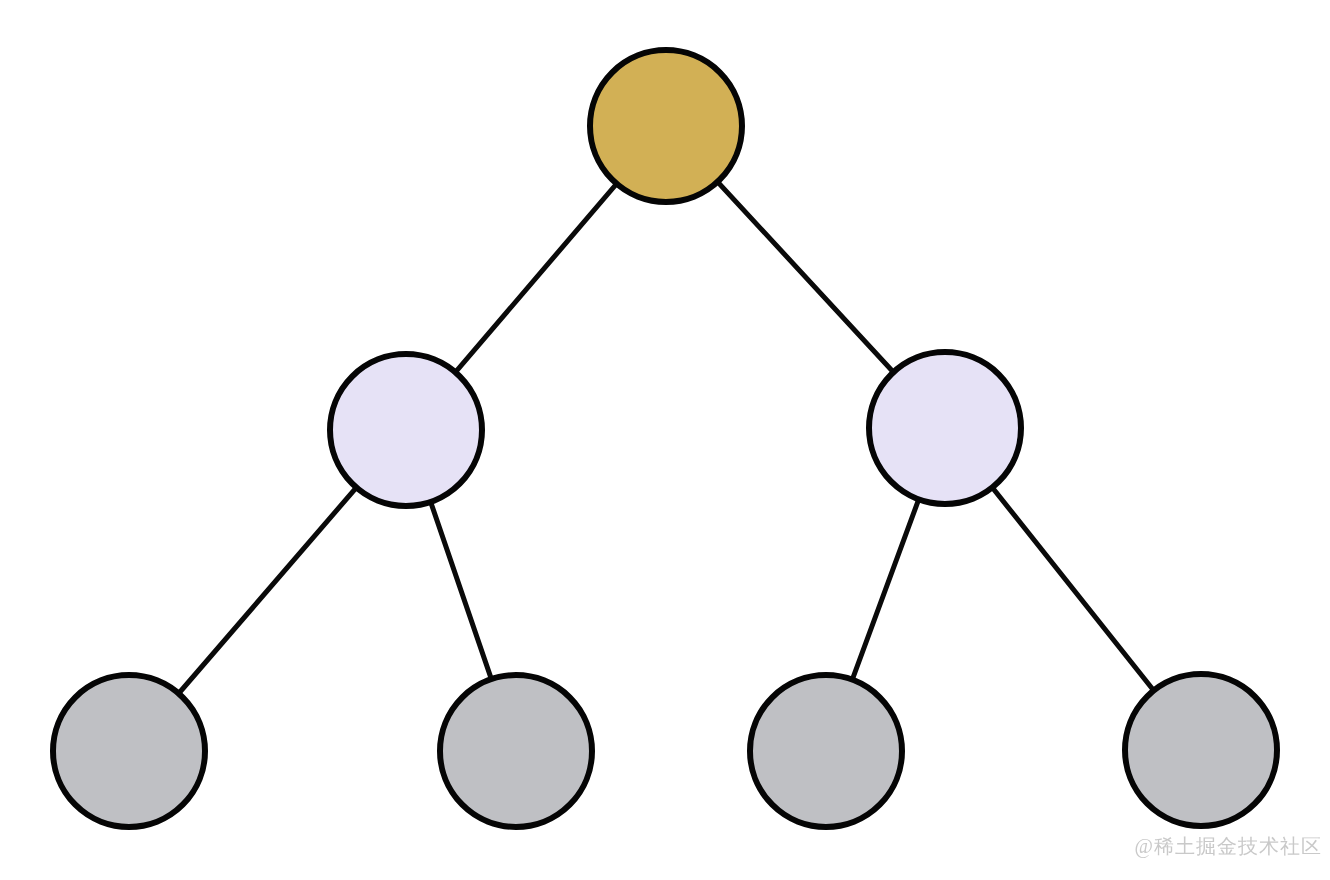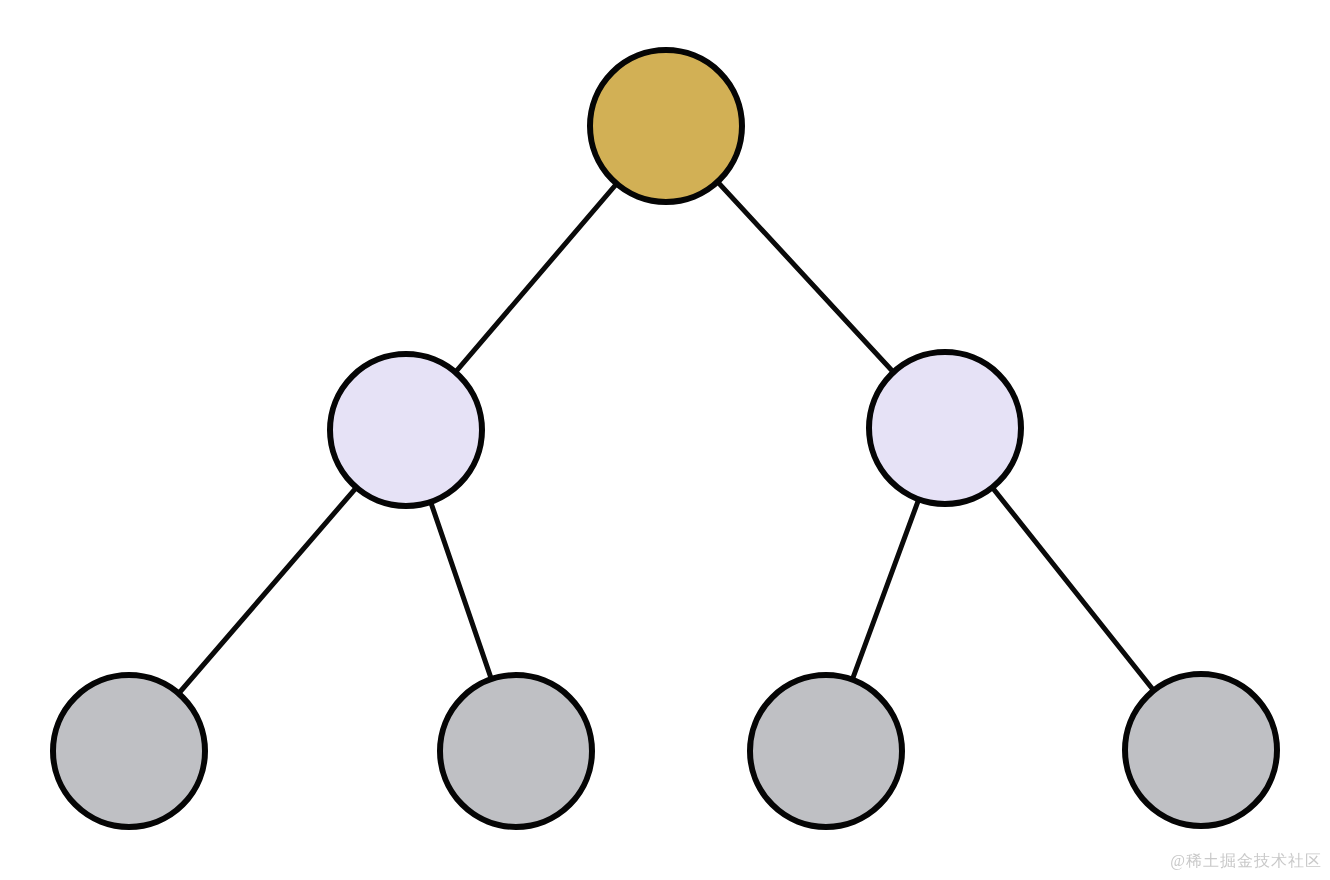--- a/index.html
+++ b/index.html
@@ -18,23 +18,23 @@
   .tree-svg {
     position: absolute;
     top: 0;
     left: 0;
     width: 1330px;
     height: 880px;
   }
   .watermark {
     position: absolute;
     right: 8px;
-    bottom: 8px;
+    bottom: 20px;
     font-family: "Liberation Serif", "DejaVu Serif", serif;
-    font-size: 16px;
+    font-size: 20px;
     letter-spacing: 1px;
     user-select: none;
   }
 </style>
 </head>
 <body>
 
 <div class="canvas">
   <svg class="tree-svg" viewBox="0 0 1330 880" xmlns="http://www.w3.org/2000/svg">
     <g id="edges-layer">

